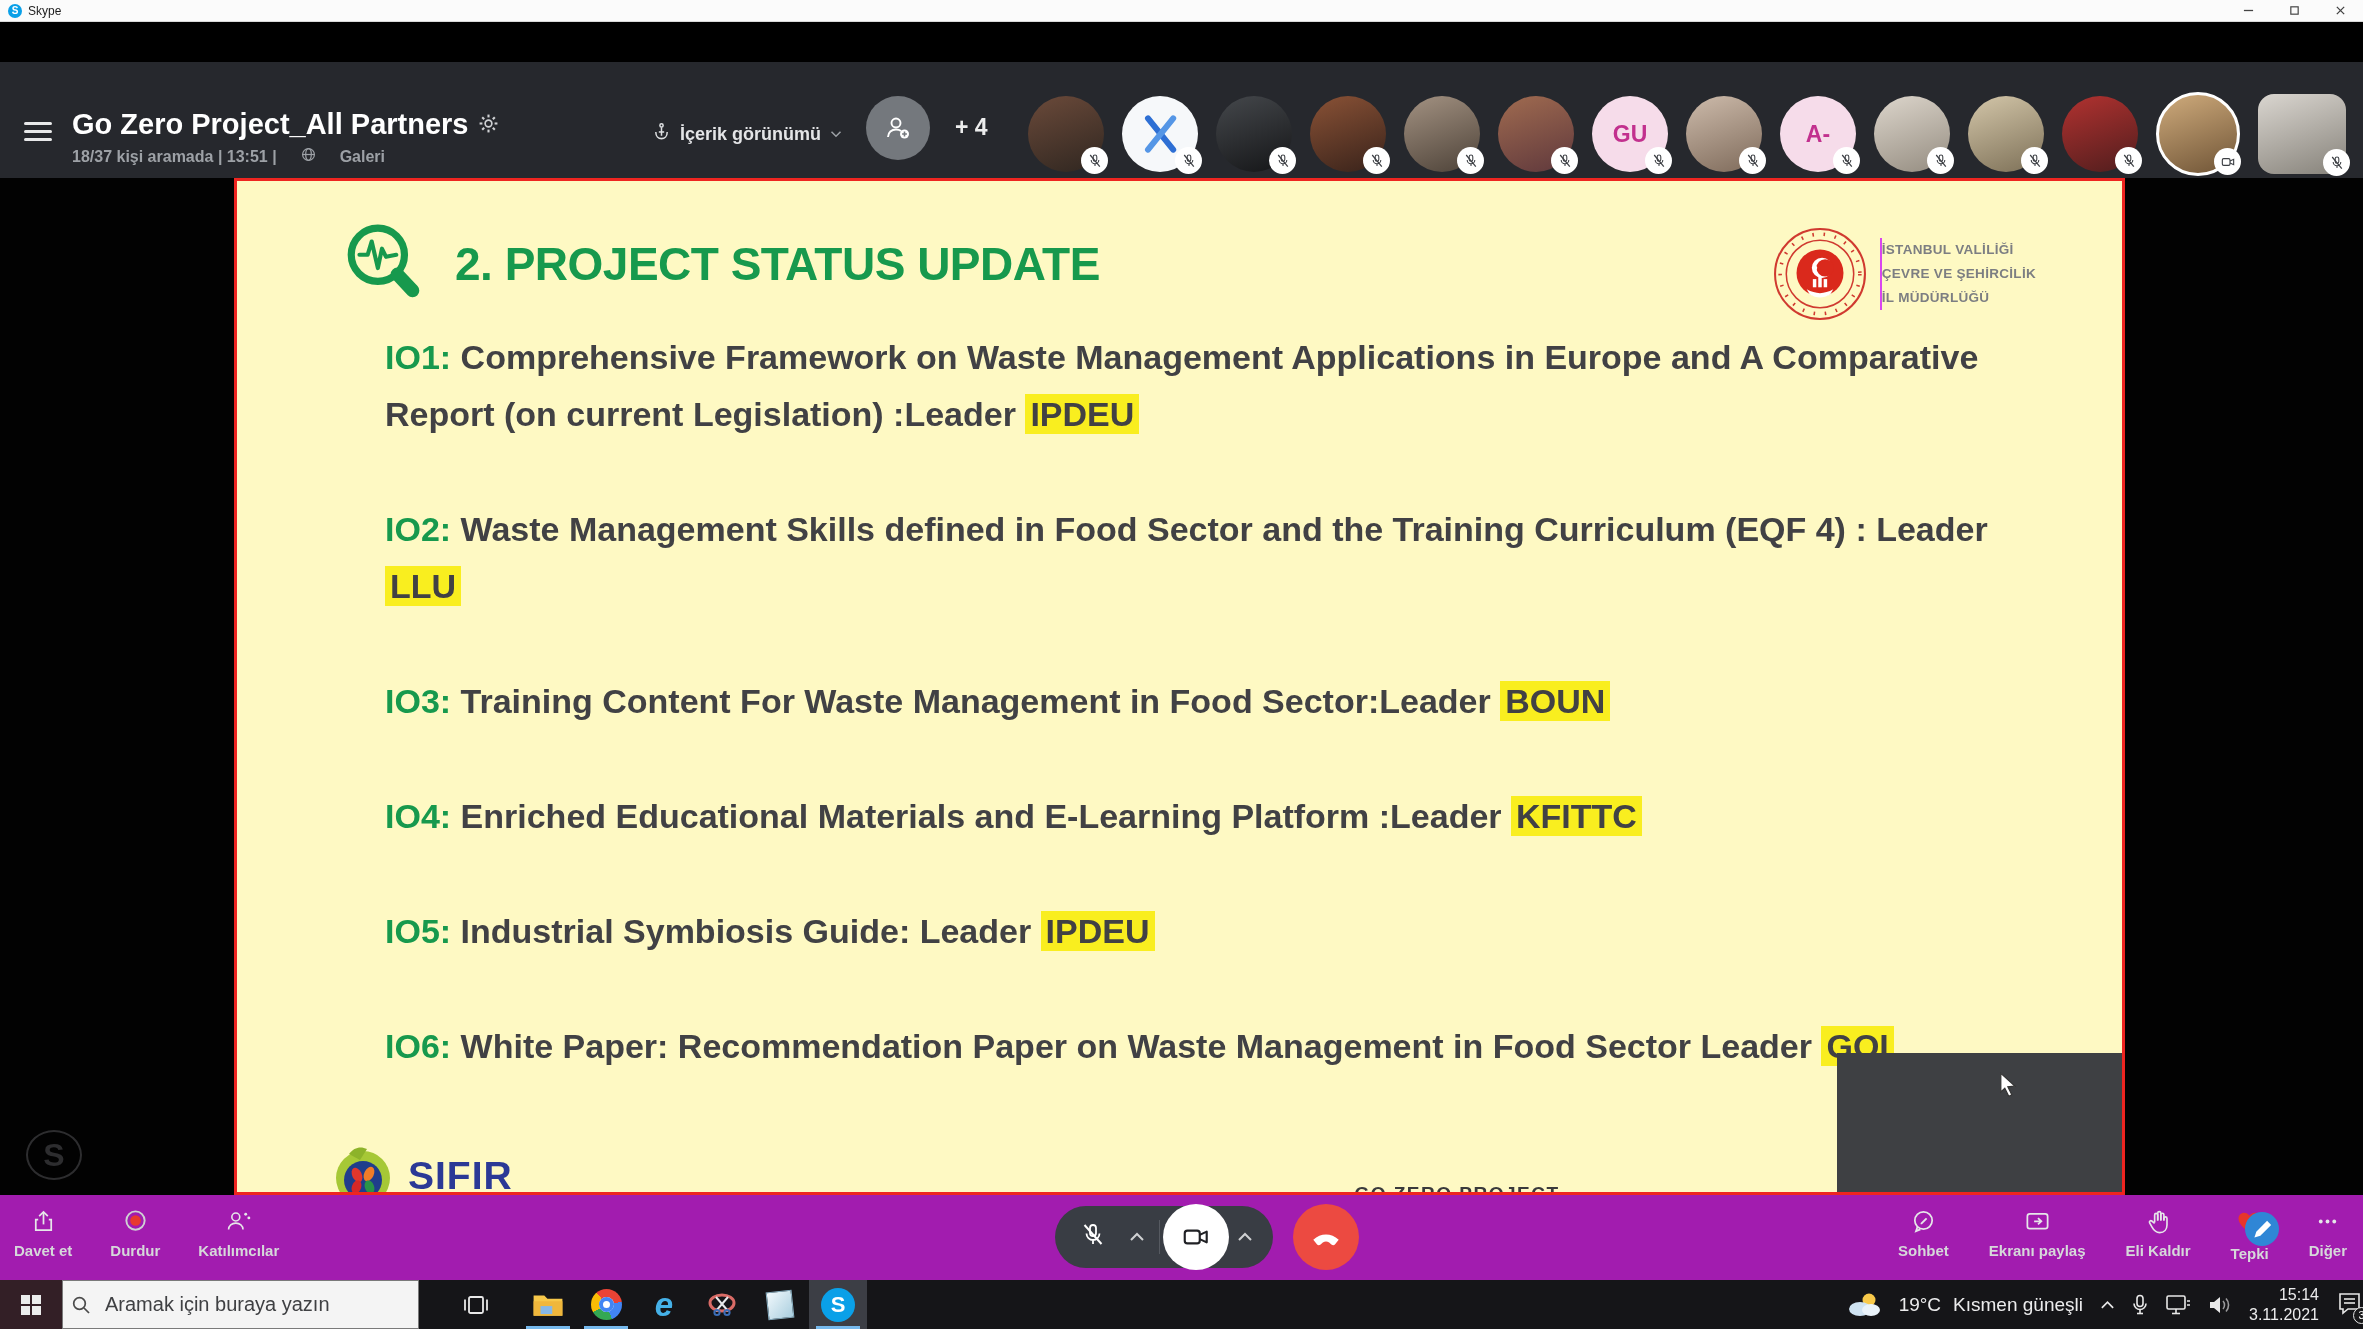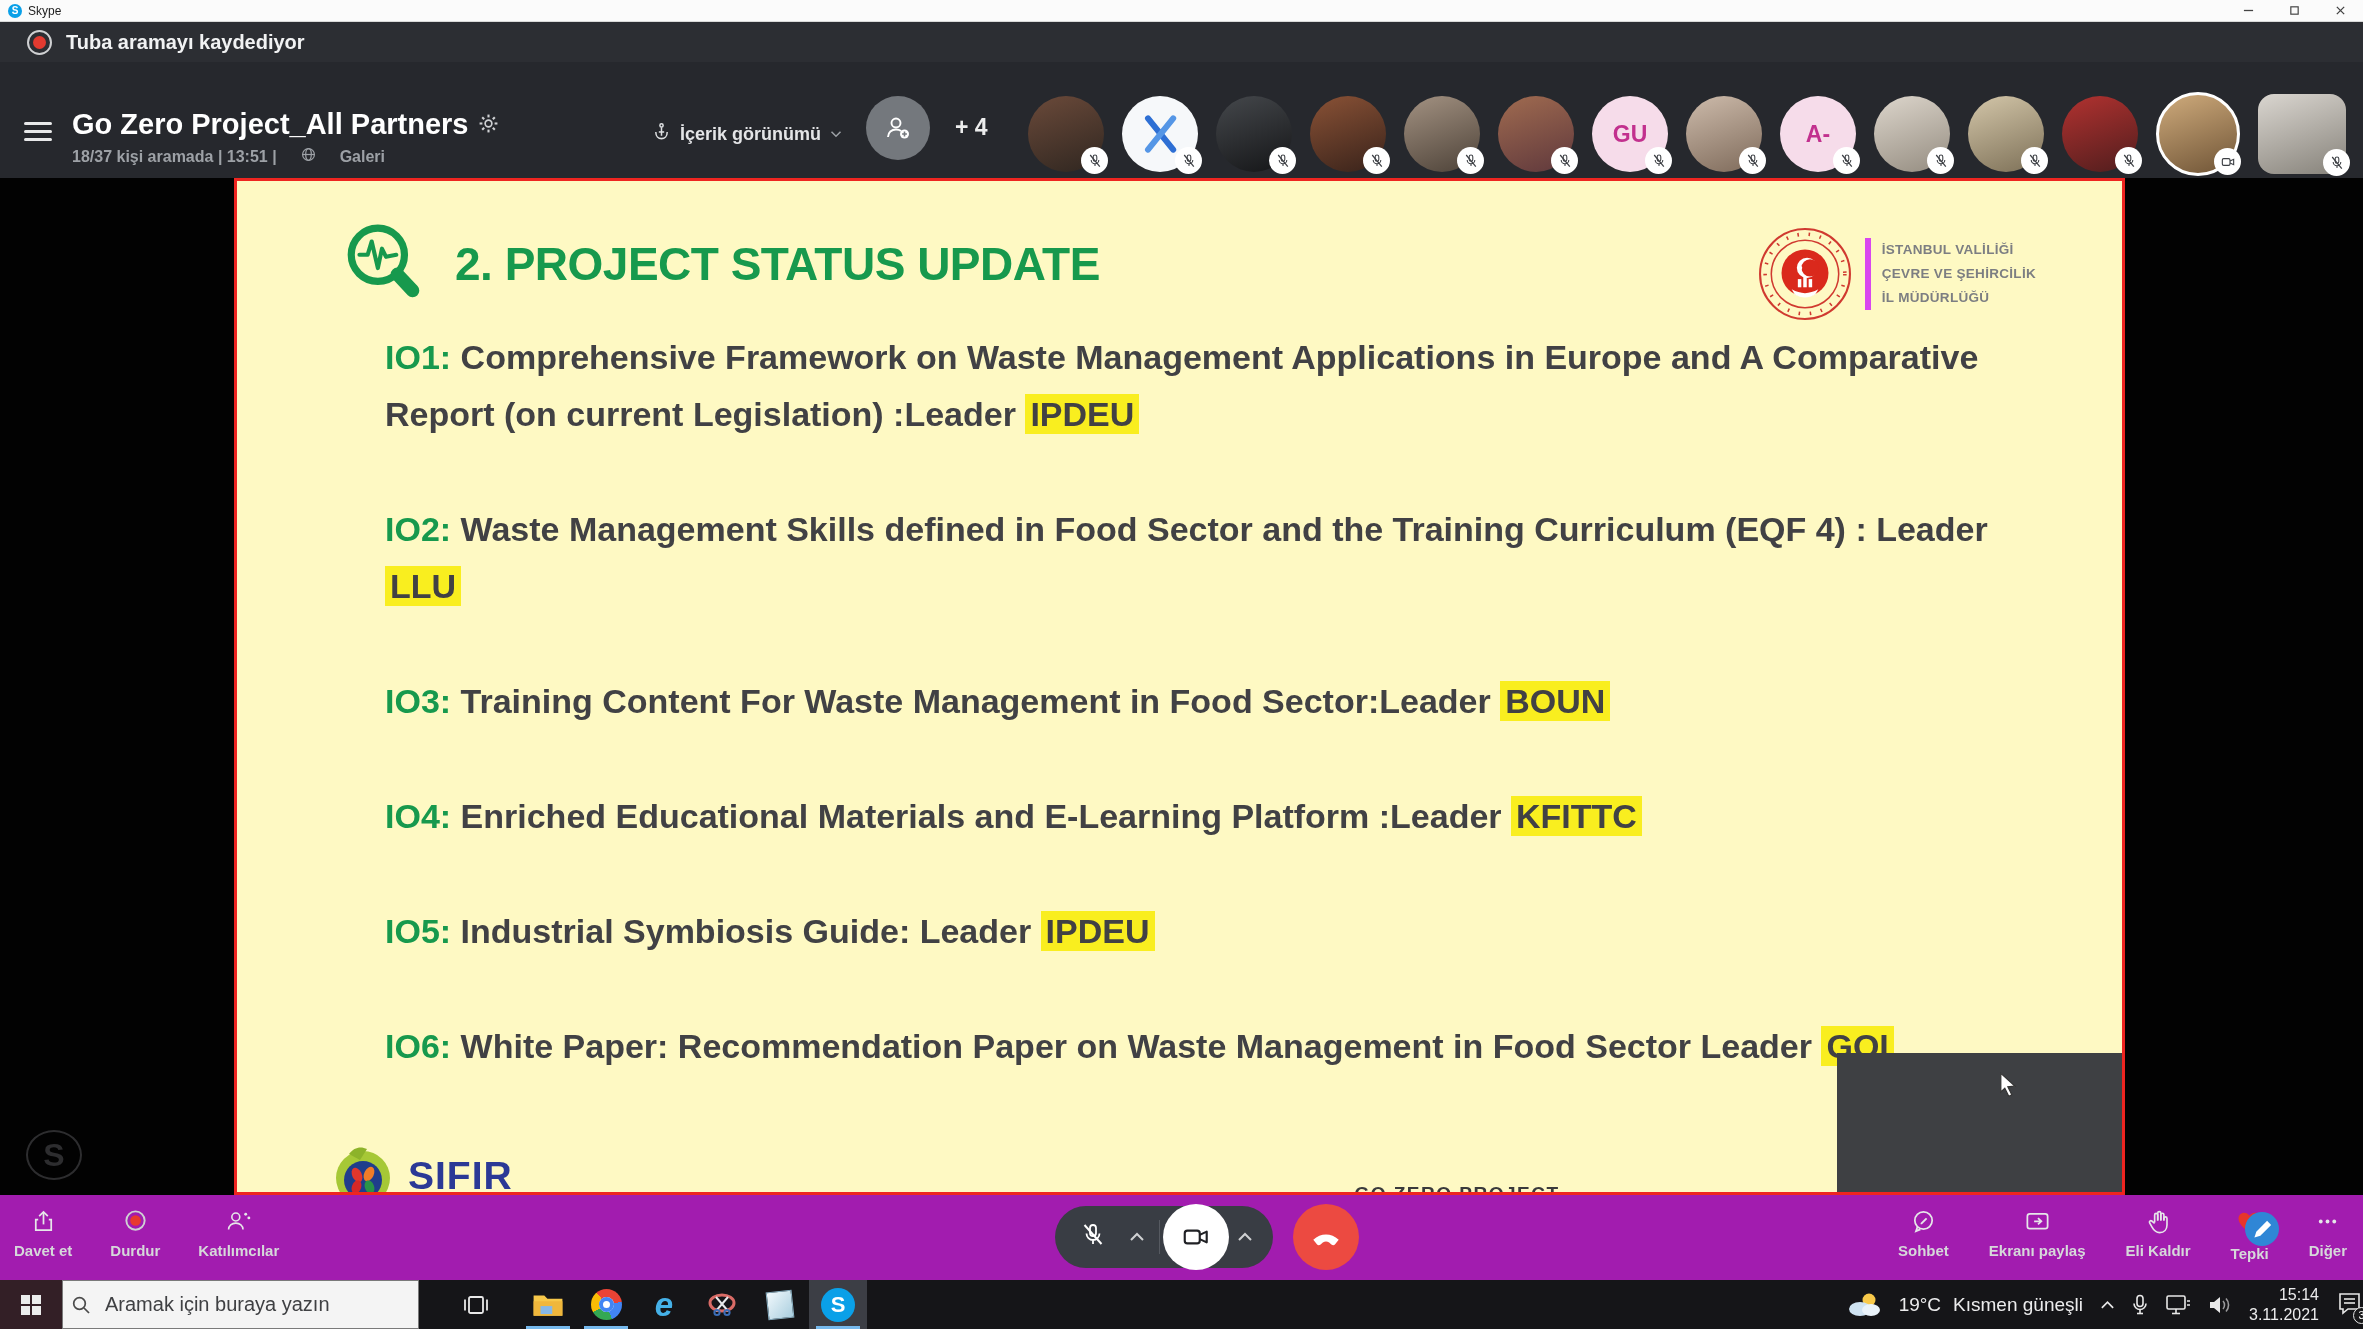--- a/index.html
+++ b/index.html
@@ -59,21 +59,21 @@
   .watermark { position:absolute; left:26px; top:952px; width:56px; height:50px; border:2px solid #2d2d2f;
                border-radius:50%; display:flex; align-items:center; justify-content:center;
                color:#2d2d2f; font-size:32px; font-weight:700; }
   #slide { position:absolute; left:234px; top:0; width:1891px; height:1017px; background:#fef9c3;
            border:3px solid #ee2520; overflow:hidden; }
 
   .slide-titlerow { position:absolute; left:104px; top:40px; display:flex; align-items:center; gap:28px; }
   .slide-title { color:#17994d; font-size:46px; font-weight:700; letter-spacing:-0.5px; }
 
   .seal-group { position:absolute; right:86px; top:46px; display:flex; align-items:center; gap:13px; }
-  .seal-text { border-left:6px solid #d946ef; padding-left:11px; }
+  .seal-text { border-left:2px solid #d946ef; }
   .seal-text div { font-size:13.5px; font-weight:700; color:#7c7e82; line-height:1.8; letter-spacing:0.3px; }
 
   #io-list { position:absolute; left:148px; top:148px; width:1660px; }
   .io { font-size:34px; line-height:57px; font-weight:700; color:#414144; margin-bottom:58px; }
   .io-id { color:#17994d; }
   .io-leader { background:#f9ee1f; padding:1px 5px; }
 
   .sifir { position:absolute; left:94px; top:963px; display:flex; align-items:center; gap:13px; }
   .sifir-word { color:#2b3996; font-size:39px; font-weight:800; letter-spacing:1px; }
   .slide-footer { position:absolute; left:840px; top:1002px; width:760px; text-align:center;
@@ -148,26 +148,20 @@
           </svg>
       </div>
       <div class="win-btn">
         <svg viewBox="0 0 12 12">
             <path d="M2 2l8 8M10 2l-8 8" stroke="#444" stroke-width="1.4"></path>
           </svg>
       </div>
     </div>
   </div>
 
-  <div id="rec-banner">
-    <div class="rec-ring">
-        <i></i>
-      </div>
-    <span>Tuba aramayı kaydediyor</span>
-  </div>
 
   <div id="call-header">
     <div class="burger">
         <i></i>
         <i></i>
         <i></i>
       </div>
 
     <div class="conv-title">
       <span>Go Zero Project_All Partners</span>

